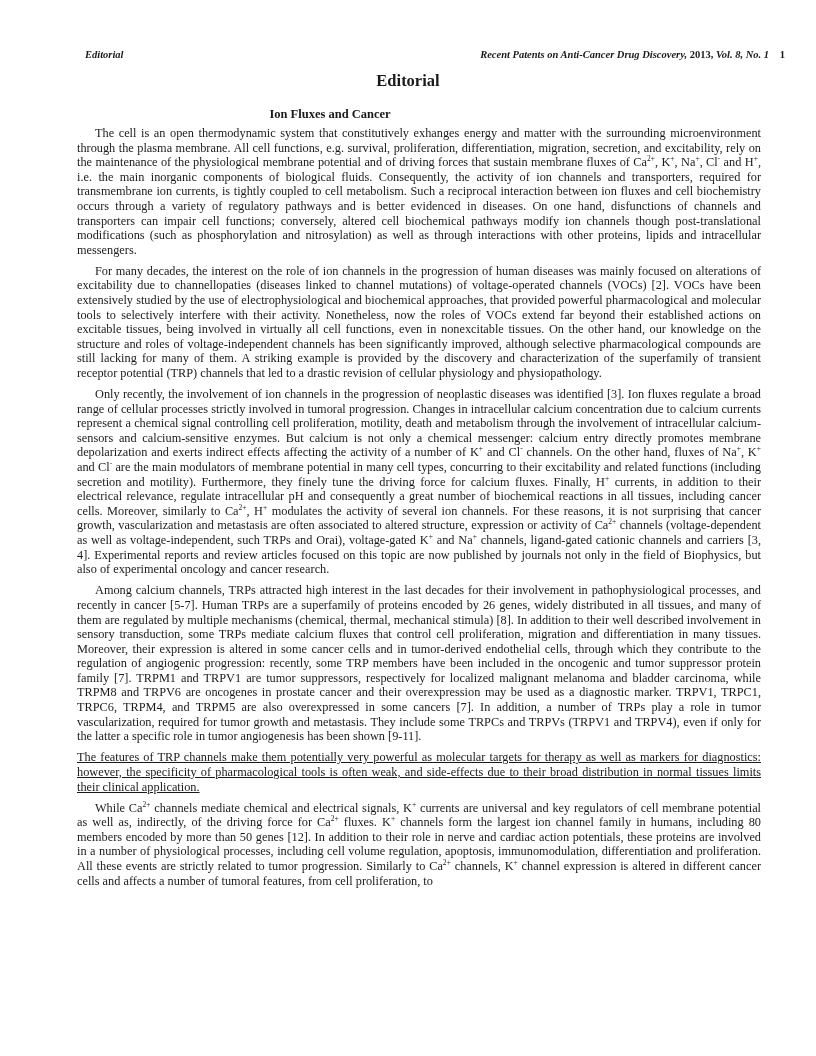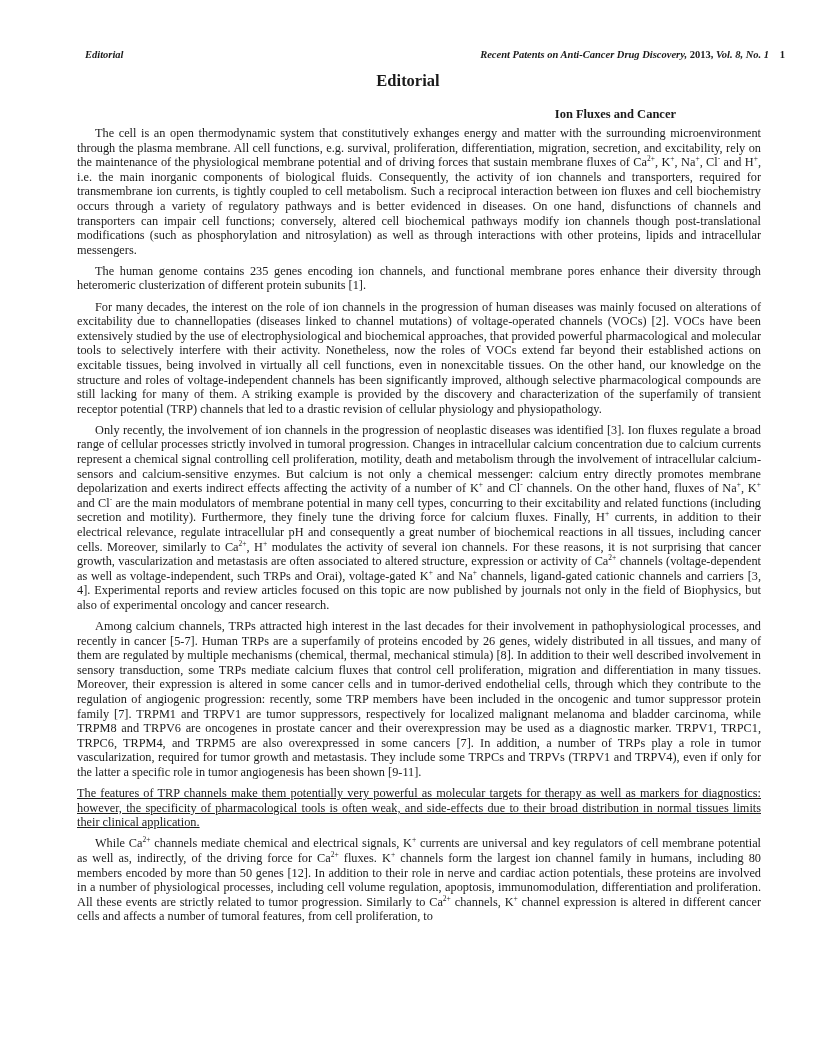--- a/index.html
+++ b/index.html
@@ -14,21 +14,21 @@
       display: flex; justify-content: space-between; align-items: baseline;
     }
     .running-head .right { font-style: italic; }
     .running-head .right .plain { font-style: normal; }
     .running-head .pageno { position: absolute; right: -16px; top: 0; font-style: normal; }
     .title {
       position: absolute; top: 71px; left: 0; width: 816px; text-align: center;
       font-size: 16.5px; font-weight: bold;
     }
     .subtitle {
-      position: absolute; top: 107px; left: 16px; width: 660px; text-align: right;
+      position: absolute; top: 107px; left: 0; width: 660px; text-align: center;
       font-size: 12.5px; font-weight: bold;
     }
     .body {
       position: absolute; top: 126px; left: 77px; width: 684px;
       font-size: 12.3px; line-height: 14.6px; text-align: justify;
     }
     .body p { margin: 0 0 6.5px 0; text-indent: 18px; }
     .body p.noindent { text-indent: 0; text-decoration: underline; }
     sup { font-size: 7.5px; line-height: 0; vertical-align: 5px; }
   </style>
@@ -39,19 +39,18 @@
   <span>Editorial</span>
   <span class="right"><span>Recent Patents on Anti-Cancer Drug Discovery,</span><span class="plain"> 2013, </span><span>Vol. 8, No. 1</span></span>
   <span class="pageno">1</span>
 </div>
 
 <div class="title">Editorial</div>
 <div class="subtitle">Ion Fluxes and Cancer</div>
 
 <div class="body" id="article-body">
     <p><span>The cell is an open thermodynamic system that constitutively exhanges energy and matter with the surrounding microenvironment through the plasma membrane. All cell functions, e.g. survival, proliferation, differentiation, migration, secretion, and excitability, rely on the maintenance of the physiological membrane potential and of driving forces that sustain membrane fluxes of Ca</span><sup>2+</sup><span>, K</span><sup>+</sup><span>, Na</span><sup>+</sup><span>, Cl</span><sup>-</sup><span>  and H</span><sup>+</sup><span>, i.e. the main inorganic components of biological fluids. Consequently, the activity of ion channels and transporters, required for transmembrane ion currents, is tightly coupled to cell metabolism. Such a reciprocal interaction between ion fluxes and cell biochemistry occurs through a variety of regulatory pathways and is better evidenced in diseases. On one hand, disfunctions of channels and transporters can impair cell functions; conversely, altered cell biochemical pathways modify ion channels though post-translational modifications (such as phosphorylation and nitrosylation) as well as through interactions with other proteins, lipids and intracellular messengers.</span></p>
-    <p><span>The human genome contains 235 genes encoding ion channels, and functional membrane pores enhance their diversity through heteromeric clusterization of different protein subunits [1].</span></p>
     <p><span>For many decades, the interest on the role of ion channels in the progression of human diseases was mainly focused on alterations of excitability due to channellopaties (diseases linked to channel mutations) of voltage-operated channels (VOCs) [2]. VOCs have been extensively studied by the use of electrophysiological and biochemical approaches, that provided powerful pharmacological and molecular tools to selectively interfere with their activity. Nonetheless, now the roles of VOCs extend far beyond their established actions on excitable tissues, being involved in virtually all cell functions, even in nonexcitable tissues. On the other hand, our knowledge on the structure and roles of voltage-independent channels has been significantly improved, although selective pharmacological compounds are still lacking for many of them. A striking example is provided by the discovery and characterization of the superfamily of transient receptor potential (TRP) channels that led to a drastic revision of cellular physiology and physiopathology.</span></p>
     <p><span>Only recently, the involvement of ion channels in the progression of neoplastic diseases was identified [3]. Ion fluxes regulate a broad range of cellular processes strictly involved in tumoral progression. Changes in intracellular calcium concentration due to calcium currents represent a chemical signal controlling cell proliferation, motility, death and metabolism through the involvement of intracellular calcium-sensors and calcium-sensitive enzymes. But calcium is not only a chemical messenger: calcium entry directly promotes membrane depolarization and exerts indirect effects affecting the activity of a number of K</span><sup>+</sup><span> and Cl</span><sup>-</sup><span> channels. On the other hand, fluxes of Na</span><sup>+</sup><span>, K</span><sup>+</sup><span> and Cl</span><sup>-</sup><span> are the main modulators of membrane potential in many cell types, concurring to their excitability and related functions (including secretion and motility). Furthermore, they finely tune the driving force for calcium fluxes. Finally, H</span><sup>+</sup><span> currents, in addition to their electrical relevance, regulate intracellular pH and consequently a great number of biochemical reactions in all tissues, including cancer cells. Moreover, similarly to Ca</span><sup>2+</sup><span>, H</span><sup>+</sup><span> modulates the activity of several ion channels. For these reasons, it is not surprising that cancer growth, vascularization and metastasis are often associated to altered structure, expression or activity of Ca</span><sup>2+</sup><span> channels (voltage-dependent as well as voltage-independent, such TRPs and Orai), voltage-gated K</span><sup>+</sup><span> and Na</span><sup>+</sup><span> channels,  ligand-gated cationic channels and carriers [3, 4]. Experimental reports and review articles focused on this topic are now published by journals not only in the field of Biophysics, but also of experimental oncology and cancer research.</span></p>
     <p><span>Among calcium channels, TRPs attracted high interest in the last decades for their involvement in pathophysiological processes, and recently in cancer [5-7]. Human TRPs are a superfamily of proteins encoded by 26 genes, widely distributed in all tissues, and many of them are regulated by multiple mechanisms (chemical, thermal, mechanical stimula) [8]. In addition to their well described involvement in sensory transduction, some TRPs mediate calcium fluxes that control cell proliferation, migration and differentiation in many tissues. Moreover, their expression is altered in some cancer cells and in tumor-derived endothelial cells, through which they contribute to the regulation of angiogenic progression: recently, some TRP members have been included in the oncogenic and tumor suppressor protein family [7]. TRPM1 and TRPV1 are tumor suppressors, respectively for localized malignant melanoma and bladder carcinoma, while TRPM8 and TRPV6 are oncogenes in prostate cancer and their overexpression may be used as a diagnostic marker. TRPV1, TRPC1, TRPC6, TRPM4, and TRPM5 are also overexpressed in some cancers [7]. In addition, a number of TRPs play a role in tumor vascularization, required for tumor growth and metastasis. They include some TRPCs and TRPVs (TRPV1 and TRPV4), even if only for the latter a specific role in tumor angiogenesis has been shown [9-11].</span></p>
     <p class="noindent"><span>The features of TRP channels make them potentially very powerful as molecular targets for therapy as well as markers for diagnostics: however, the specificity of pharmacological tools is often weak, and side-effects due to their broad distribution in normal tissues limits their clinical application.</span></p>
     <p><span>While Ca</span><sup>2+</sup><span> channels mediate chemical and electrical signals, K</span><sup>+</sup><span> currents are universal and key regulators of cell membrane potential as well as, indirectly, of the driving force for Ca</span><sup>2+</sup><span> fluxes. K</span><sup>+</sup><span> channels form the largest ion channel family in humans, including 80 members encoded by more than 50 genes [12]. In addition to their role in nerve and cardiac action potentials, these proteins are involved in a number of physiological processes, including cell volume regulation, apoptosis, immunomodulation, differentiation and proliferation. All these events are strictly related to tumor progression. Similarly to Ca</span><sup>2+</sup><span> channels, K</span><sup>+</sup><span> channel expression is altered in different cancer cells and affects a number of tumoral features, from cell proliferation, to</span></p>
   </div>
 
 </body></html>

